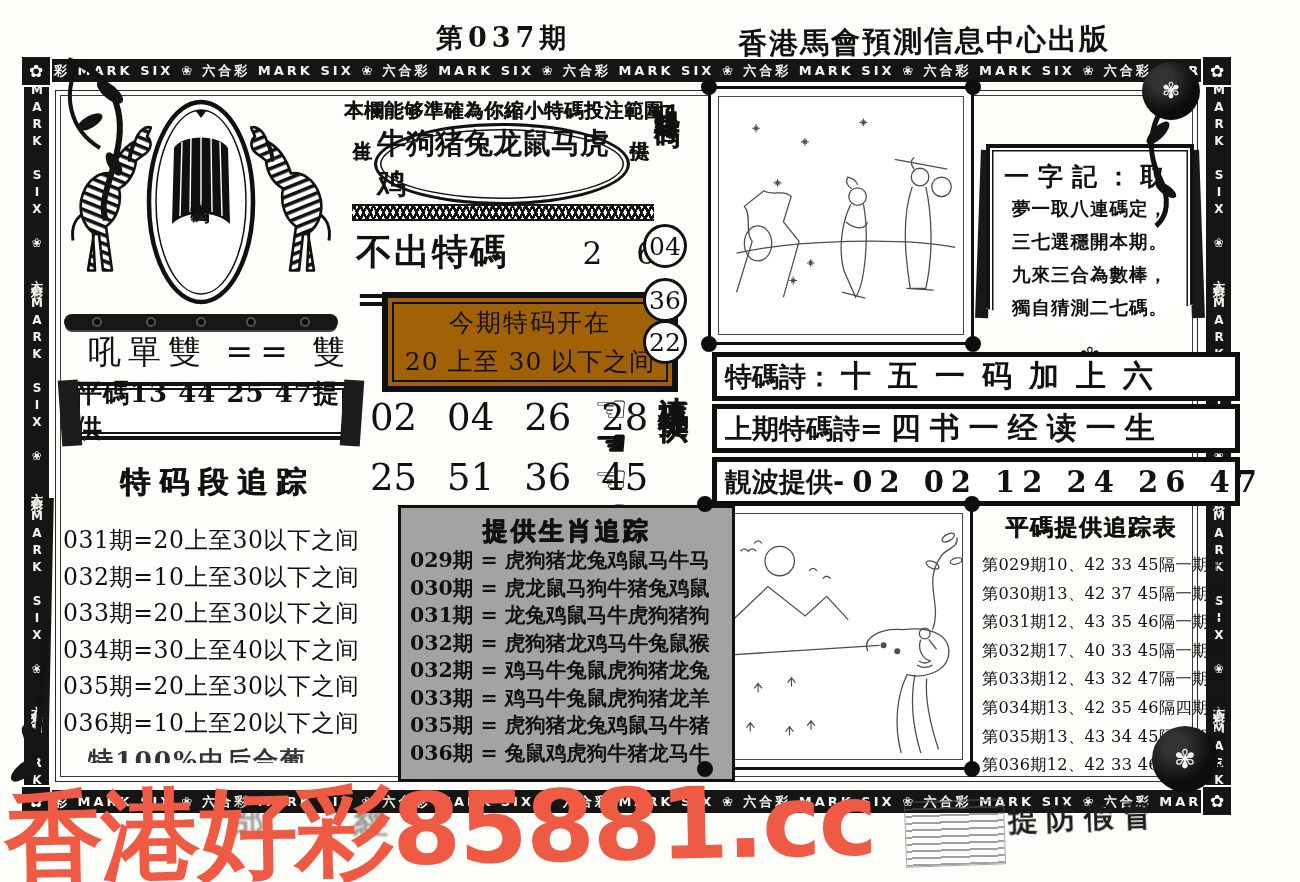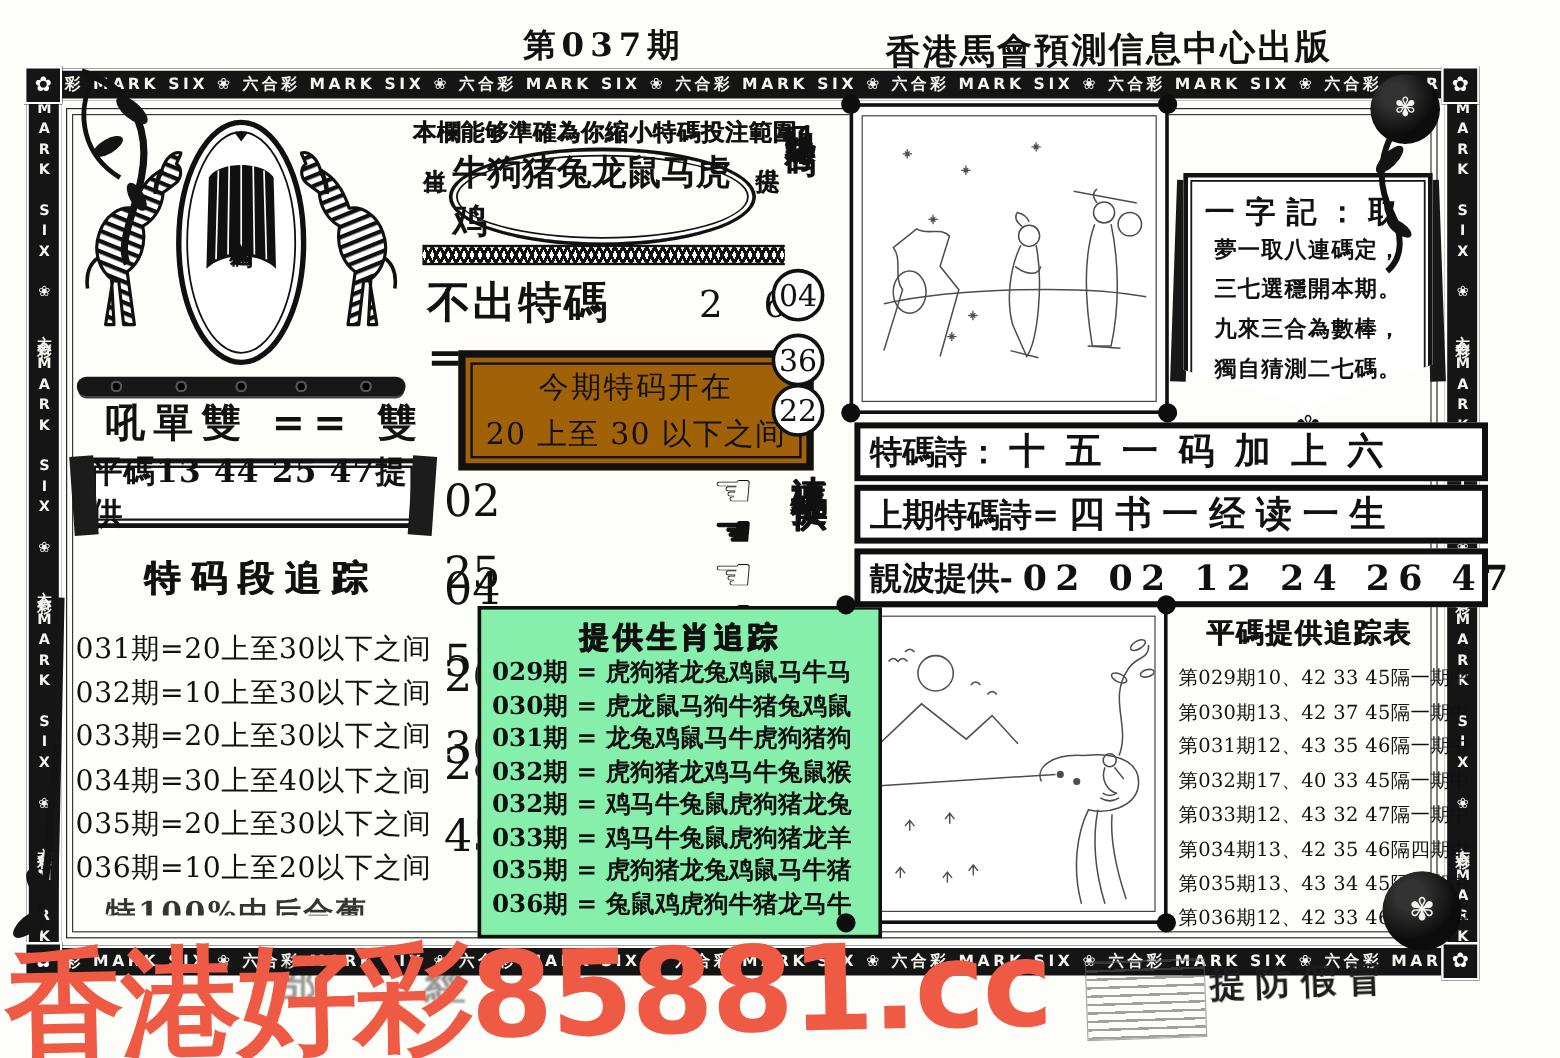--- a/index.html
+++ b/index.html
@@ -44,21 +44,21 @@
   .streak { left:45px; top:498px; width:6px; height:268px; background:#161616; transform:rotate(1.2deg); z-index:3; }
 
   
   .emblem { left:60px; top:90px; width:282px; height:250px; }
   .shield-text { position:absolute; left:50%; top:96px; transform:translateX(-50%);
                  writing-mode:vertical-rl; text-orientation:upright; font-size:19px; font-weight:bold; letter-spacing:2px; }
   .emb-ribbon { position:absolute; left:4px; bottom:10px; width:274px; height:16px; background:#171717; border-radius:9px;
                 box-shadow:0 3px 0 -1px #444; }
   .emb-ribbon i { position:absolute; top:3px; width:10px; height:10px; border-radius:50%; background:#000;
                   box-shadow:inset 0 0 0 2px #555; }
-  .danshuang { left:88px; top:330px; font-size:33px; font-weight:bold; letter-spacing:7px; }
+  .danshuang { left:88px; top:330px; font-size:33px; font-weight:normal; letter-spacing:7px; }
   .pingma { left:72px; top:382px; width:278px; height:58px; border:4px solid #141414; background:#fff;
             box-shadow:0 0 0 2px #fff inset, 0 0 0 4px #141414 inset; display:flex; align-items:center; justify-content:center; }
   .pingma span { font-size:26px; font-weight:bold; letter-spacing:1px; }
   .pingma::before, .pingma::after { content:""; position:absolute; top:-6px; width:20px; height:66px; background:#1c1c1c; }
   .pingma::before { left:-16px; transform:rotate(-4deg); } .pingma::after { right:-16px; transform:rotate(4deg); }
   .duan-title { left:120px; top:462px; font-size:30px; font-weight:bold; letter-spacing:9px; text-shadow:1px 0 0 #111; }
   .duan-list { left:63px; top:522px; width:300px; }
   .duan-list .row { font-size:23.5px; line-height:36.5px; letter-spacing:0.5px; white-space:nowrap; }
   .cut-line { left:88px; top:744px; width:340px; height:19px; overflow:hidden; opacity:.85; }
   .cut-line span { font-size:25px; font-weight:bold; letter-spacing:2px; }
@@ -78,26 +78,26 @@
                        repeating-linear-gradient(65deg,#111 0 2.5px,transparent 2.5px 6px);
             border-top:2px solid #111; border-bottom:2px solid #111; }
   .buchu { left:356px; top:228px; width:300px; display:flex; align-items:baseline; }
   .buchu .lbl { font-size:36px; font-weight:bold; letter-spacing:2px; }
   .buchu .n { font-size:31px; margin-left:34px; }
   .rangebox { left:382px; top:292px; width:296px; height:100px; border:6px solid #101010; background:#a16207; }
   .rangebox .inner { position:absolute; inset:4px; border:2px solid #101010; display:flex; flex-direction:column;
                      align-items:center; justify-content:center; }
   .rangebox .l1 { font-size:25px; letter-spacing:2px; }
   .rangebox .l2 { font-size:25px; letter-spacing:1px; margin-top:6px; }
-  .numrow { display:flex; gap:30px; font-size:37px;flex-direction:column; }
+  .numrow { display:flex; gap:30px; font-size:37px; }
   .numrow1 { left:370px; top:396px; } .numrow2 { left:370px; top:456px;align-items:flex-end; }
   .hands { display:flex; flex-direction:column; line-height:34px; font-size:38px;
            font-family:"DejaVu Sans","Liberation Sans",sans-serif; }
   .hands1 { left:594px; top:392px; } .hands2 { left:594px; top:462px; }
-  .sxbox { left:398px; top:505px; width:337px; height:277px; border:3.5px solid #101010; background:#86efac; z-index:2; }
+  .sxbox { left:398px; top:505px; width:337px; height:277px; border:3.5px solid #101010; background:#a3a3a3; z-index:2; }
   .sxbox .ttl { text-align:center; font-size:25px; font-weight:bold; letter-spacing:3px; margin-top:6px;
                 text-shadow:1px 0 #111, 0 1px #111; }
   .sxbox .row { font-size:20.5px; line-height:27.5px; padding-left:9px; white-space:nowrap; font-weight:bold; }
 
   
   .sister-title { left:650px; top:84px; writing-mode:vertical-rl; text-orientation:upright;
                   font-size:25px; font-weight:bold; letter-spacing:5px; text-shadow:0.7px 0 #111; }
   .circle { left:643px; width:44px; height:44px; border:3px solid #111; border-radius:50%;
             text-align:center; line-height:40px; font-size:25px; background:#fff; }
   .circ1 { top:224px; } .circ2 { top:278px; } .circ3 { top:320px; }

